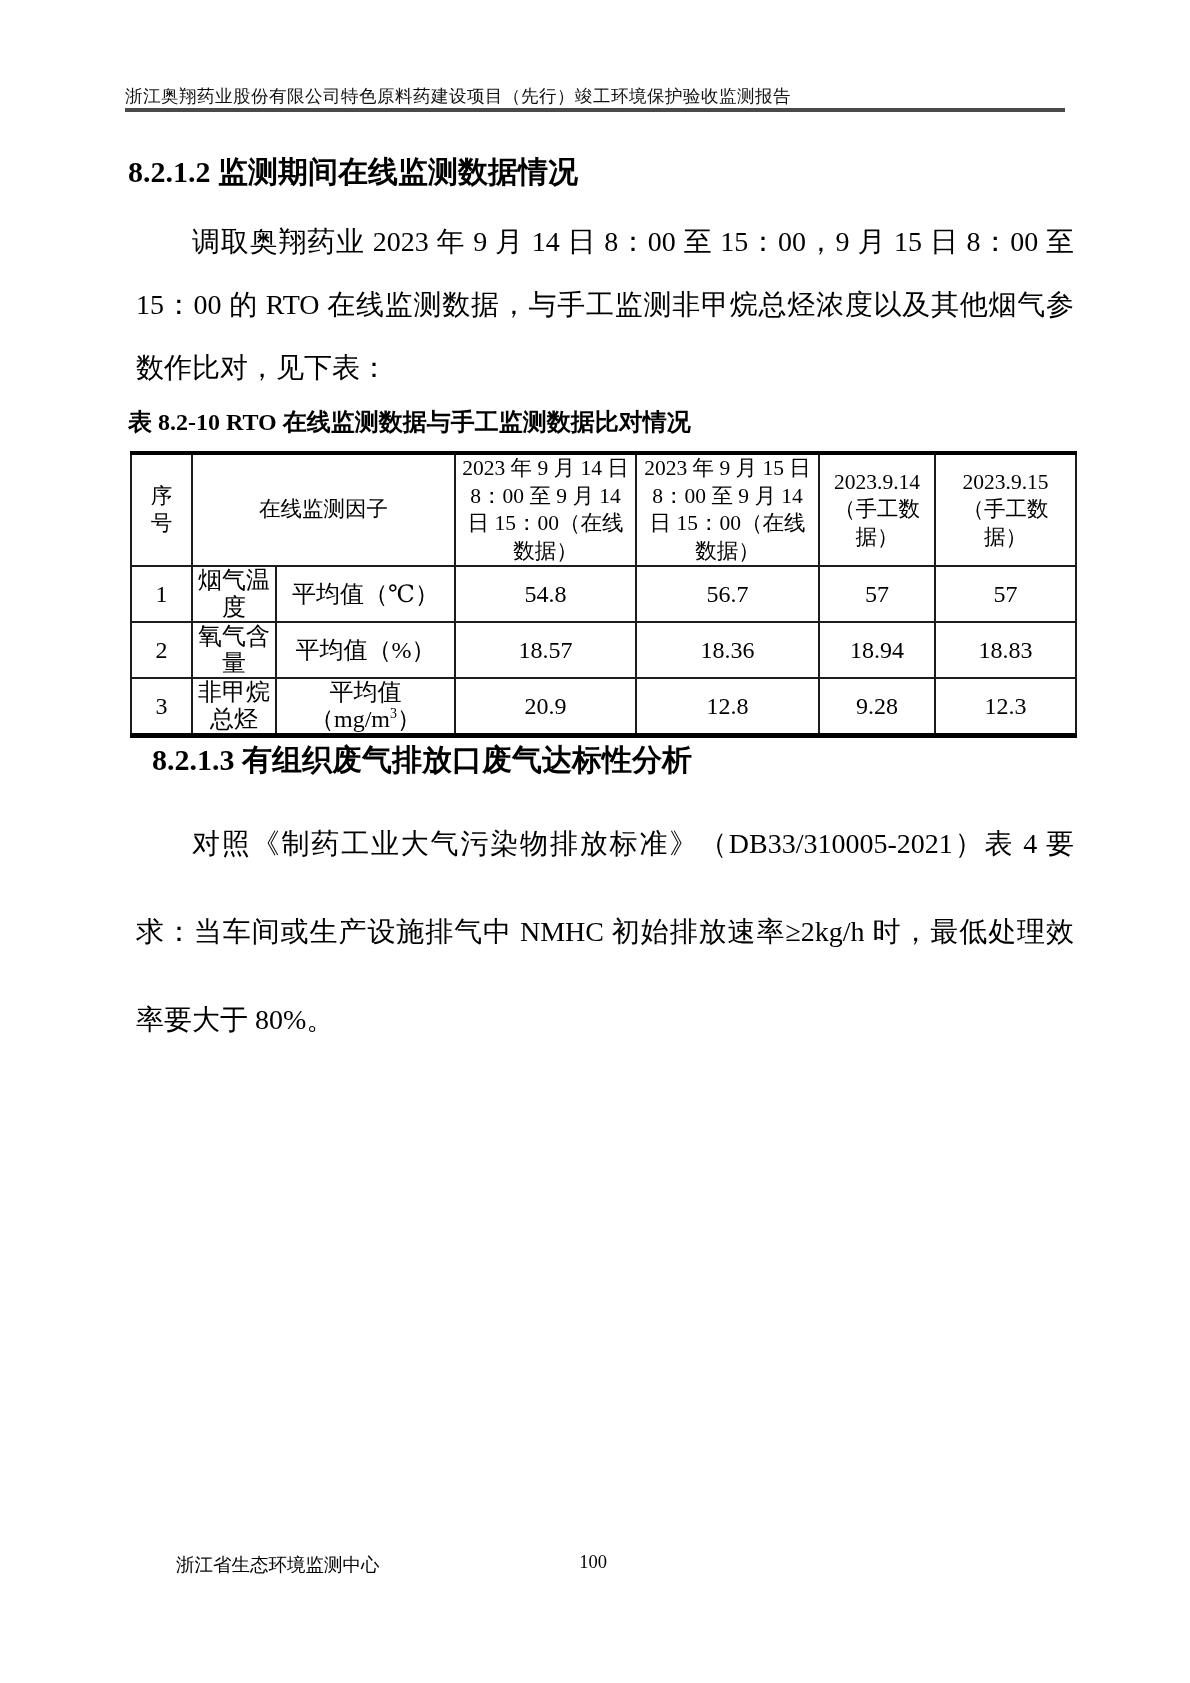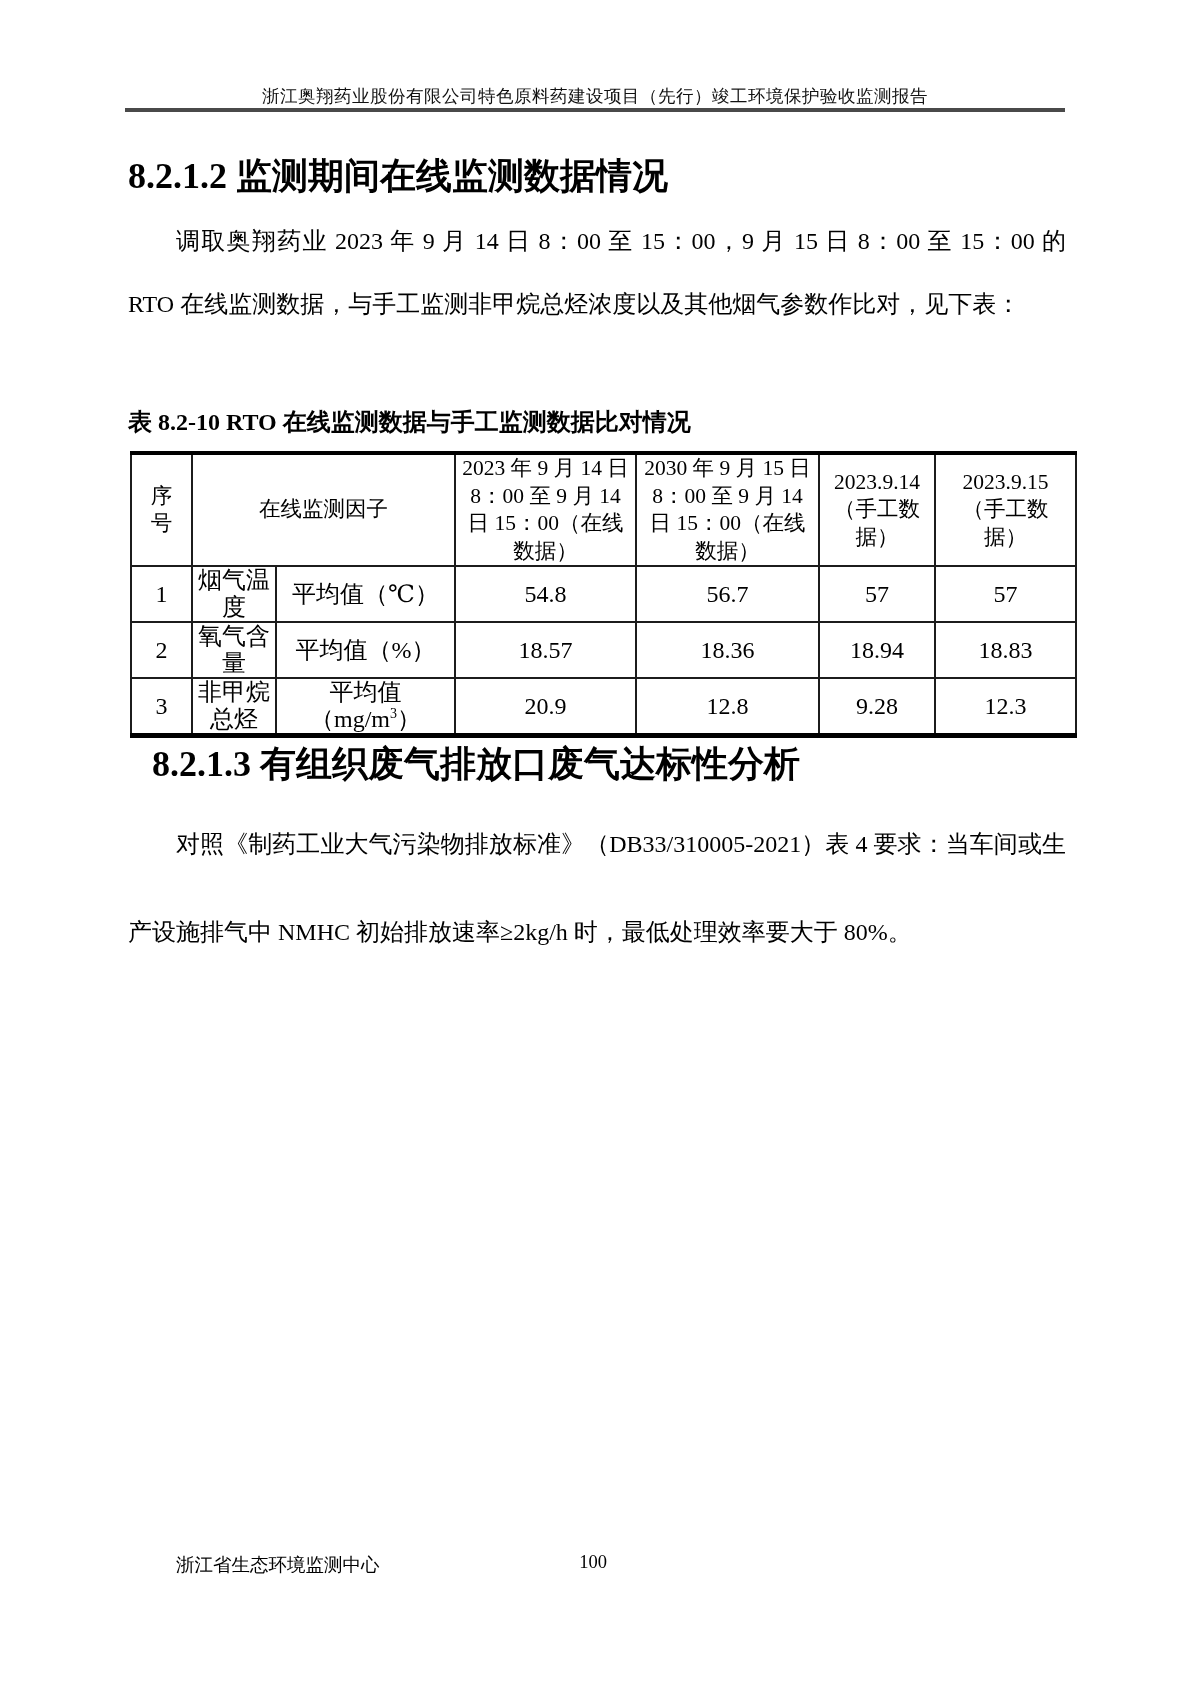--- a/index.html
+++ b/index.html
@@ -3,35 +3,35 @@
 <meta charset="utf-8">
 <style>
   html,body { margin:0; padding:0; background:#ffffff; }
   .page {
     position:relative; width:1190px; height:1683px; background:#ffffff;
     color:#000; font-family:"Liberation Serif","DejaVu Serif",serif;
     overflow:hidden;
   }
   .doc-header {
     position:absolute; top:84px; left:125px; width:940px;
-    text-align:center; font-size:17.5px; letter-spacing:0.5px; color:#111;
+    font-size:17.5px; letter-spacing:0.5px; color:#111;
   }
   .header-rule {
     position:absolute; top:108px; left:125px; width:940px; height:4px;
     background:#4a4a4a;
   }
   .sec-heading {
     position:absolute; left:128px; width:938px;
-    font-weight:bold; font-size:36px; white-space:nowrap;
+    font-weight:bold; font-size:30px; white-space:nowrap;
   }
   #h8212 { top:152px; }
   #h8213 { top:740px;margin-left:24px; }
   .body-para {
-    position:absolute; left:128px; width:938px;
-    font-size:24px; line-height:63px; text-align:justify; text-indent:2em;
+    position:absolute; left:136px; width:938px;
+    font-size:28px; line-height:63px; text-align:justify; text-indent:2em;
   }
   #p1 { top:210px; }
   #p2 { top:800px; line-height:88px; }
   #p3 { top:990px; line-height:62px; }
   .table-caption {
     position:absolute; top:406px; left:128px; width:938px;
     text-align:left; font-weight:bold; font-size:24px;
   }
   table.cmp {
     position:absolute; top:451px; left:130px; width:945px;
@@ -83,21 +83,21 @@
     </colgroup>
     <thead>
       <tr>
         <th>序
 号</th>
         <th colspan="2">在线监测因子</th>
         <th>2023 年 9 月 14 日
 8：00 至 9 月 14
 日 15：00（在线
 数据）</th>
-        <th>2030 年 9 月 15 日
+        <th>2023 年 9 月 15 日
 8：00 至 9 月 14
 日 15：00（在线
 数据）</th>
         <th>2023.9.14
 （手工数
 据）</th>
         <th>2023.9.15
 （手工数
 据）</th>
       </tr>

